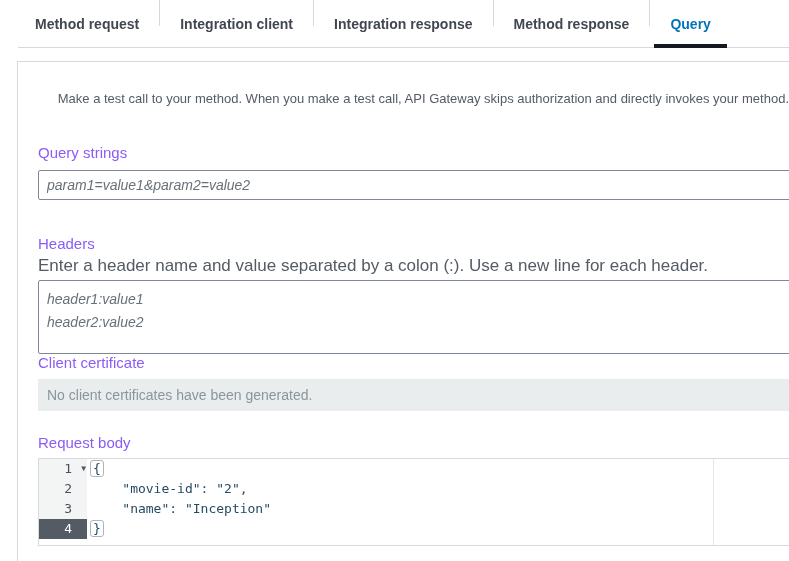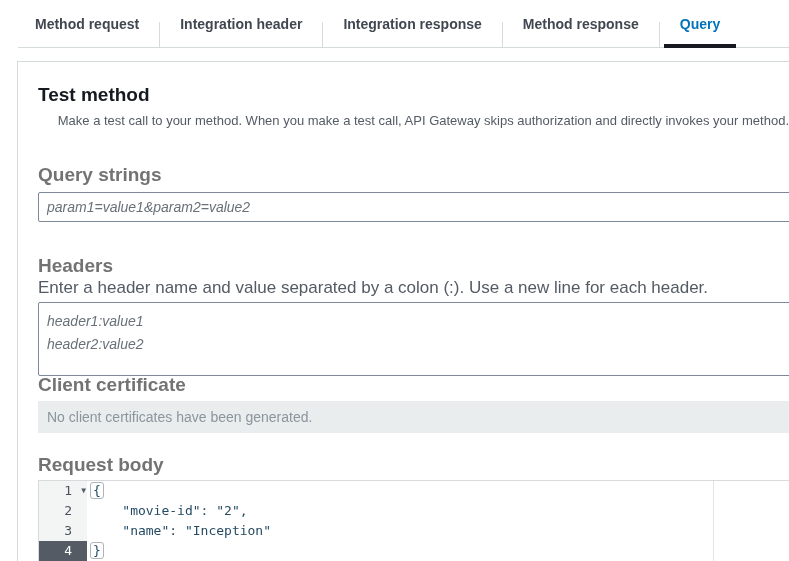--- a/index.html
+++ b/index.html
@@ -10,21 +10,21 @@
     background: #ffffff;
     font-family: "Liberation Sans", sans-serif;
     color: #16191f;
   }
 
   
   .tabbar {
     position: relative;
     height: 48px;
     display: flex;
-    align-items: flex-end;
+    align-items: flex-start;
     padding-left: 15px;
     background: #ffffff;
   }
   .tabbar-rule {
     position: absolute;
     left: 18px; right: 0; bottom: 0;
     height: 1px; background: #d5dbdb;
   }
   .tab {
     position: relative;
@@ -71,23 +71,23 @@
     font-weight: 700;
     color: #16191f;
   }
   .panel-desc {
     margin-top: 7px;
     font-size: 13px;
     color: #545b64;
     text-align: right;
   }
   .section-label {
-    font-size: 19px;
-    font-weight: 700;
-    color: #737373;
+    font-size: 15px;
+    font-weight: 400;
+    color: #8b5cf6;
     line-height: 17px;
   }
   .m-query   { margin-top: 38px; }
   .m-headers { margin-top: 35px; }
   .m-cert    { }
   .m-body    { margin-top: 23px; }
   .section-help {
     margin-top: 4px;
     font-size: 17px;
     color: #545b64;
@@ -196,40 +196,39 @@
 <body>
 
 <div class="tabbar">
   <div class="tabbar-rule"></div>
 
 <div class="tab">
       <span>Method request</span>
     </div>
     <div class="tab-sep"></div>
     <div class="tab">
-      <span>Integration header</span>
+      <span>Integration client</span>
     </div>
     <div class="tab-sep"></div>
     <div class="tab">
       <span>Integration response</span>
     </div>
     <div class="tab-sep"></div>
     <div class="tab">
       <span>Method response</span>
     </div>
     <div class="tab-sep"></div>
     <div class="tab active">
       <span>Query</span>
       <span class="indicator"></span>
     </div>
   </div>
 
 <div class="panel">
 
-  <h1 class="panel-title">Test method</h1>
   <div class="panel-desc">Make a test call to your method. When you make a test call, API Gateway skips authorization and directly invokes your method.</div>
 
   <div class="section-label m-query">Query strings</div>
   <input class="text-input" type="text" placeholder="param1=value1&amp;param2=value2" style="">
 
   <div class="section-label m-headers">Headers</div>
   <div class="section-help">Enter a header name and value separated by a colon (:). Use a new line for each header.</div>
   <textarea class="text-area" placeholder="header1:value1
 header2:value2" style=""></textarea>
 

